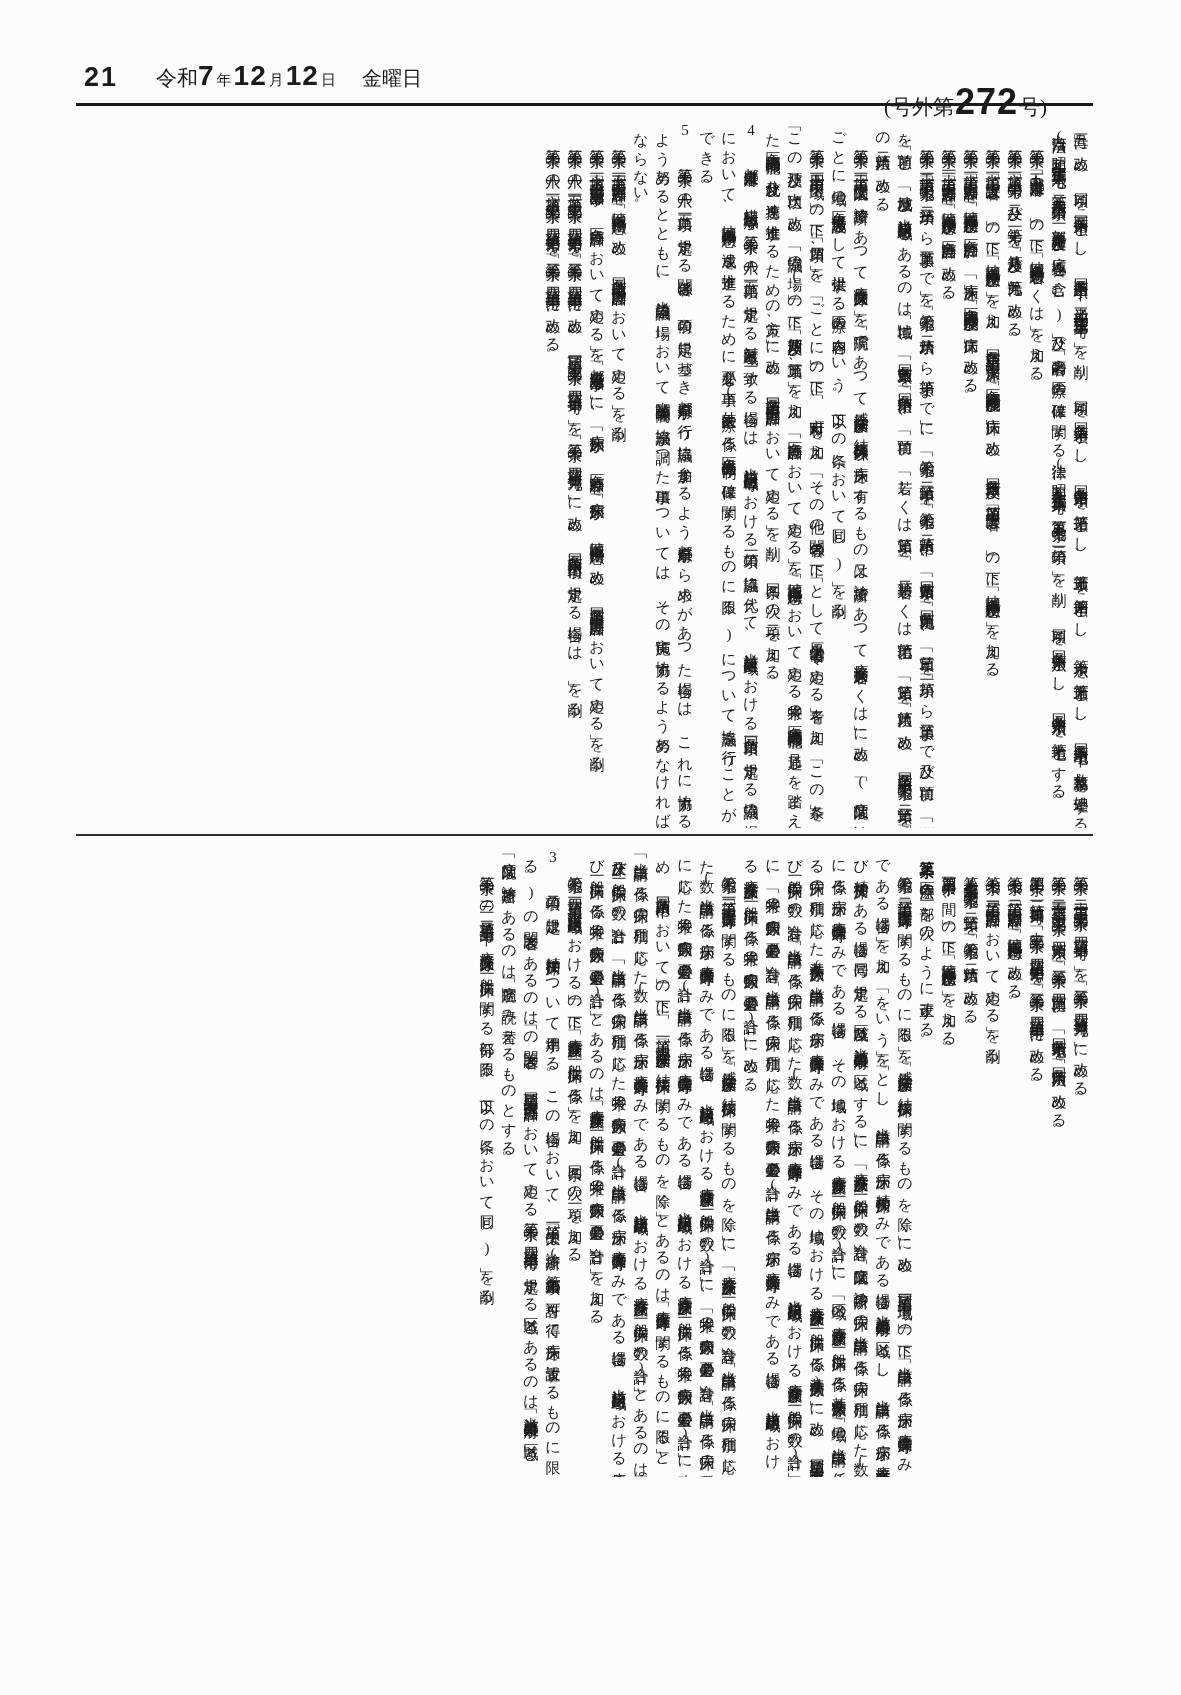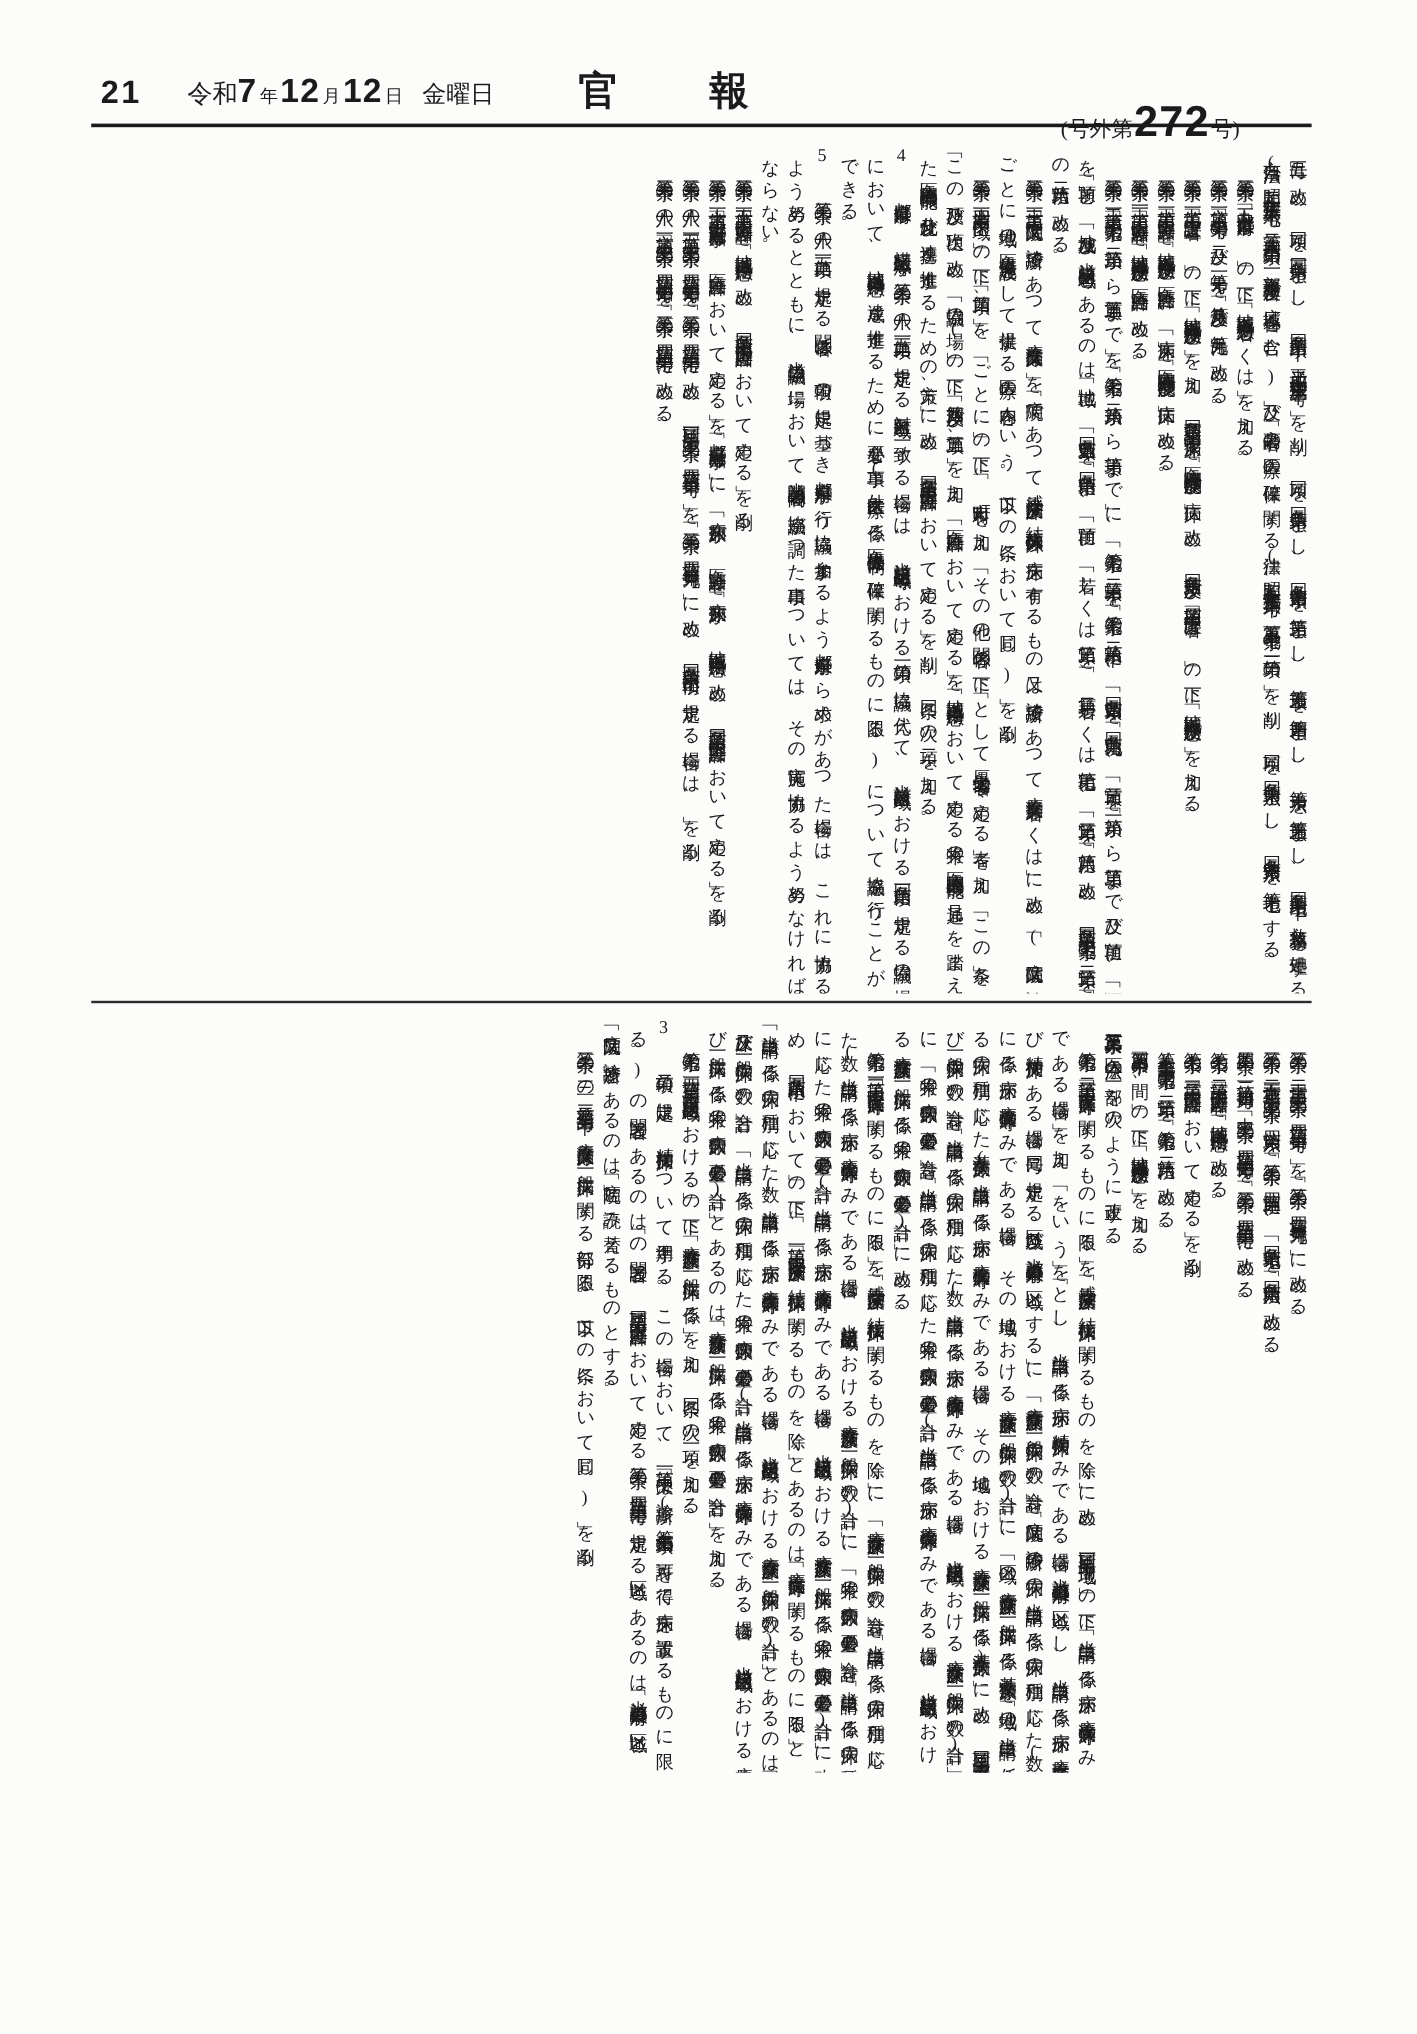--- a/index.html
+++ b/index.html
@@ -21,33 +21,33 @@
   }
   .date-line {
     position: absolute; left: 80px; top: 0;
     display: flex; align-items: baseline;
     font-family: "Liberation Sans", sans-serif;
     height: 40px; line-height: 40px;
   }
   .date-line .era  { font-size: 21px; text-align: right; }
   .date-line .num  { font-size: 28px; font-weight: bold; letter-spacing: 1px; }
   .date-line .unit { font-size: 15px; margin: 0 2px; }
-  .date-line .weekday { font-size: 20px; margin-left: 14px; }
+  .date-line .weekday { font-size: 20px; margin-left: 24px; }
   .gazette-title {
     position: absolute; left: 406px; top: -2px;
     font-size: 33px; font-weight: bold;
     letter-spacing: 76px; margin-right: -76px;
     white-space: nowrap;
   }
   .issue {
     position: absolute; left: 808px; top: 0;
     display: flex; align-items: baseline;
     height: 40px; line-height: 40px;
   }
-  .issue .txt { font-size: 18px; margin-top: 31px; }
+  .issue .txt { font-size: 21px; margin-top: 31px; }
   .issue .num {
     font-family: "Liberation Sans", sans-serif;
     font-size: 36px; font-weight: bold; letter-spacing: 1px; margin: 0 1px;
   }
   .header-rule {
     position: absolute; left: 76px; top: 103px;
     width: 1017px; height: 3px; background: #1a1a1a;
   }
   .section-divider {
     position: absolute; left: 76px; top: 834px;
@@ -87,21 +87,20 @@
       <span class="era">令和</span>
       <span class="num">7</span>
       <span class="unit">年</span>
       <span class="num">12</span>
       <span class="unit">月</span>
       <span class="num">12</span>
       <span class="unit">日</span>
       <span class="weekday">金曜日</span>
     </div>
 
-    <div class="gazette-title">官報</div>
 
     <div class="issue">
       <span class="txt">(号外第</span>
       <span class="num">272</span>
       <span class="txt">号)</span>
     </div>
   </div>
 
   <div class="header-rule"></div>
 

